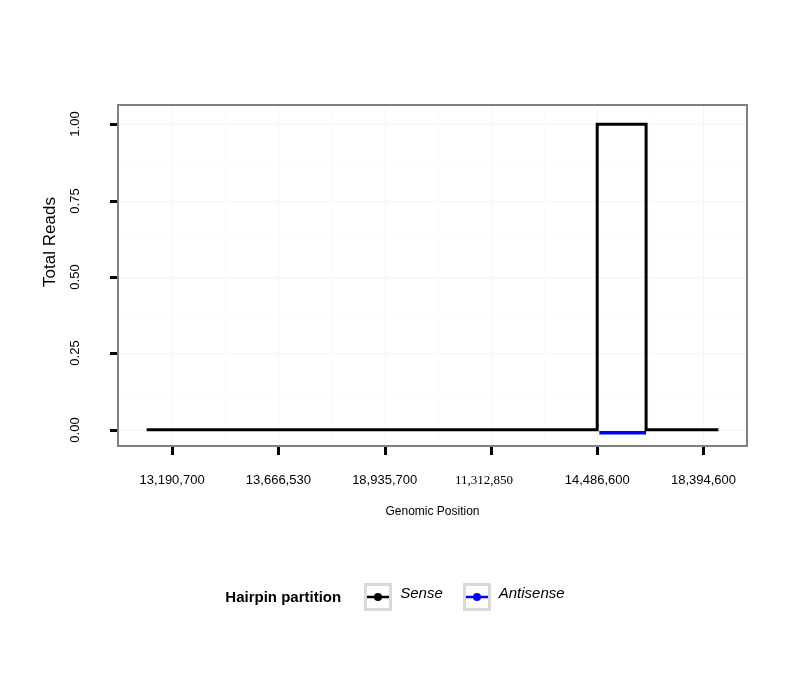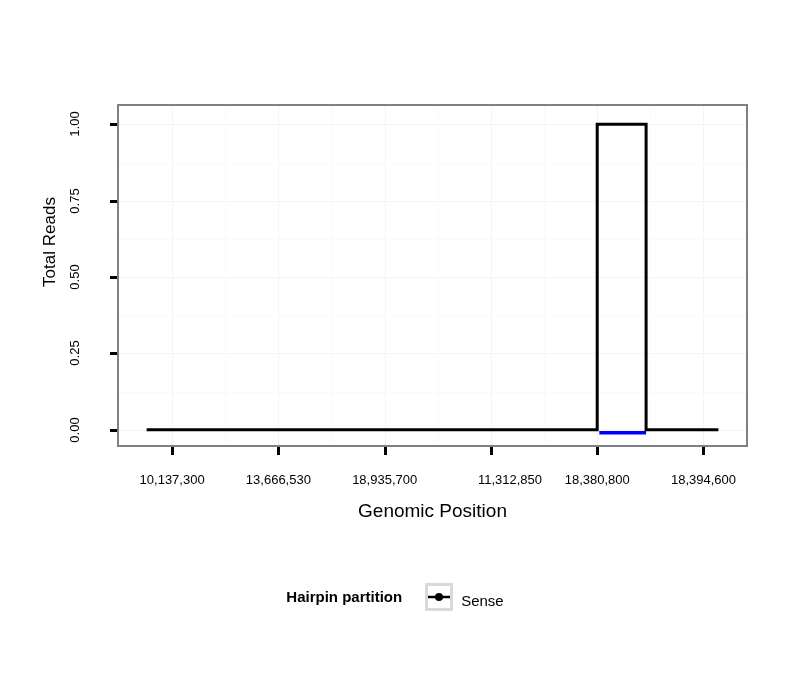--- a/index.html
+++ b/index.html
@@ -45,21 +45,21 @@
     transform-origin: center center;
     white-space: nowrap;
   }
   
   .xlab {
     position: absolute;
     left: 117px;
     top: 500px;
     width: 631px;
     text-align: center;
-    font-size: 19px;
+    font-size: 12px;
     line-height: 22px;
   }
   
   .ytick {
     position: absolute;
     font-size: 13px;
     line-height: 14px;
     width: 60px;
     text-align: center;
     transform: rotate(-90deg);
@@ -143,22 +143,23 @@
   }
   .legend-title {
     font-size: 15px;
     font-weight: bold;
     line-height: 20px;
     margin-right: 16px;
     white-space: nowrap;
   }
   .legend-item {
     display: flex;
-    align-items: flex-end;
-    white-space: nowrap;
+    align-items: flex-start;
+    white-space: nowrap;
+    font-style: italic;
   }
   .legend-key {
     width: 28px;
     height: 28px;
     background: #ffffff;
     border: 3px solid #d9d9d9;
     box-sizing: border-box;
     position: relative;
     margin-right: 8px;
   }
@@ -184,29 +185,29 @@
       <div class="ytick" style="left: 45px; top: 346.378px;">0.25</div>
       <div class="ytick-mark" style="top: 352.378px;"></div>
       <div class="ytick" style="left: 45px; top: 270.027px;">0.50</div>
       <div class="ytick-mark" style="top: 276.027px;"></div>
       <div class="ytick" style="left: 45px; top: 193.676px;">0.75</div>
       <div class="ytick-mark" style="top: 199.676px;"></div>
       <div class="ytick" style="left: 45px; top: 117.324px;">1.00</div>
       <div class="ytick-mark" style="top: 123.324px;"></div>
     </div>
   <div id="x-ticks">
-      <div class="xtick" style="left: 172.136px;">10,137,300</div>
+      <div class="xtick" style="left: 172.136px;">13,190,700</div>
       <div class="xtick-mark" style="left: 172.136px;"></div>
       <div class="xtick" style="left: 278.407px;">13,666,530</div>
       <div class="xtick-mark" style="left: 278.407px;"></div>
       <div class="xtick" style="left: 384.678px;">18,935,700</div>
       <div class="xtick-mark" style="left: 384.678px;"></div>
-      <div class="xtick" style="left: 510px;">11,312,850</div>
+      <div class="xtick" style="left: 484px; font-family: Liberation Serif, serif;">11,312,850</div>
       <div class="xtick-mark" style="left: 490.949px;"></div>
-      <div class="xtick" style="left: 597.22px;">18,380,800</div>
+      <div class="xtick" style="left: 597.22px;">14,486,600</div>
       <div class="xtick-mark" style="left: 597.22px;"></div>
       <div class="xtick" style="left: 703.492px;">18,394,600</div>
       <div class="xtick-mark" style="left: 703.492px;"></div>
     </div>
 
   <div id="panel">
     <div id="panel-inner">
       <div id="gridlines">
           <div class="grid-major-h" style="top: 324px;"></div>
           <div class="grid-minor-h" style="top: 286px;"></div>
@@ -242,16 +243,25 @@
     <div id="legend-items" style="display: flex; align-items: center;">
         <div class="legend-item">
           <div class="legend-key">
             <svg width="22" height="22" viewBox="0 0 22 22">
               <line x1="0" y1="11" x2="22" y2="11" stroke="#000000" stroke-width="2.5"></line>
               <circle cx="11" cy="11" r="4" fill="#000000"></circle>
             </svg>
           </div>
           <div class="legend-label">Sense</div>
         </div>
+        <div class="legend-item">
+          <div class="legend-key">
+            <svg width="22" height="22" viewBox="0 0 22 22">
+              <line x1="0" y1="11" x2="22" y2="11" stroke="#0000ff" stroke-width="2.5"></line>
+              <circle cx="11" cy="11" r="4" fill="#0000ff"></circle>
+            </svg>
+          </div>
+          <div class="legend-label">Antisense</div>
+        </div>
       </div>
   </div>
 
 </div>
 
 </body></html>

